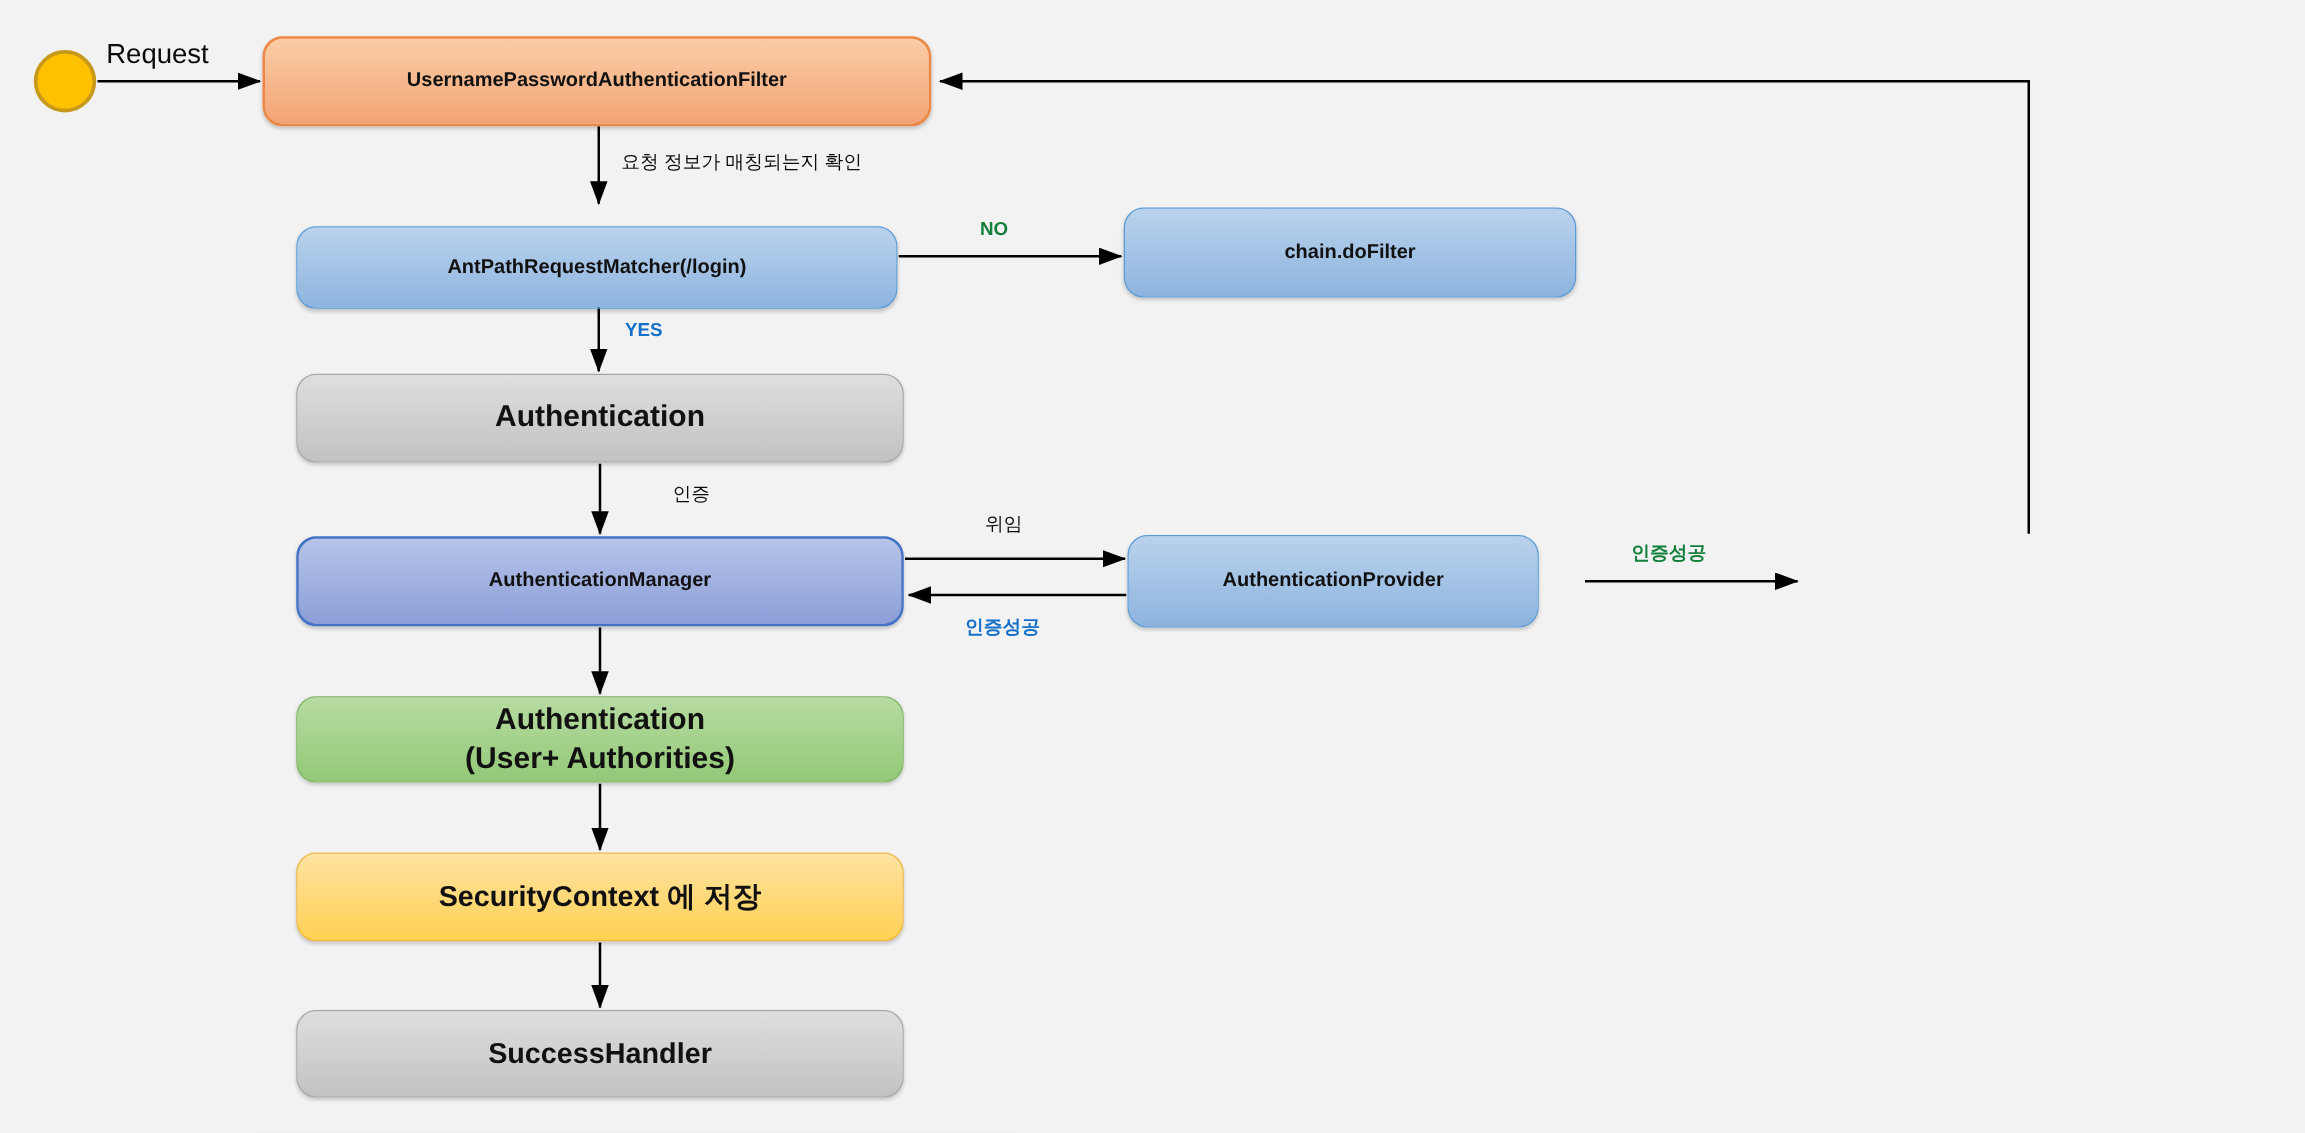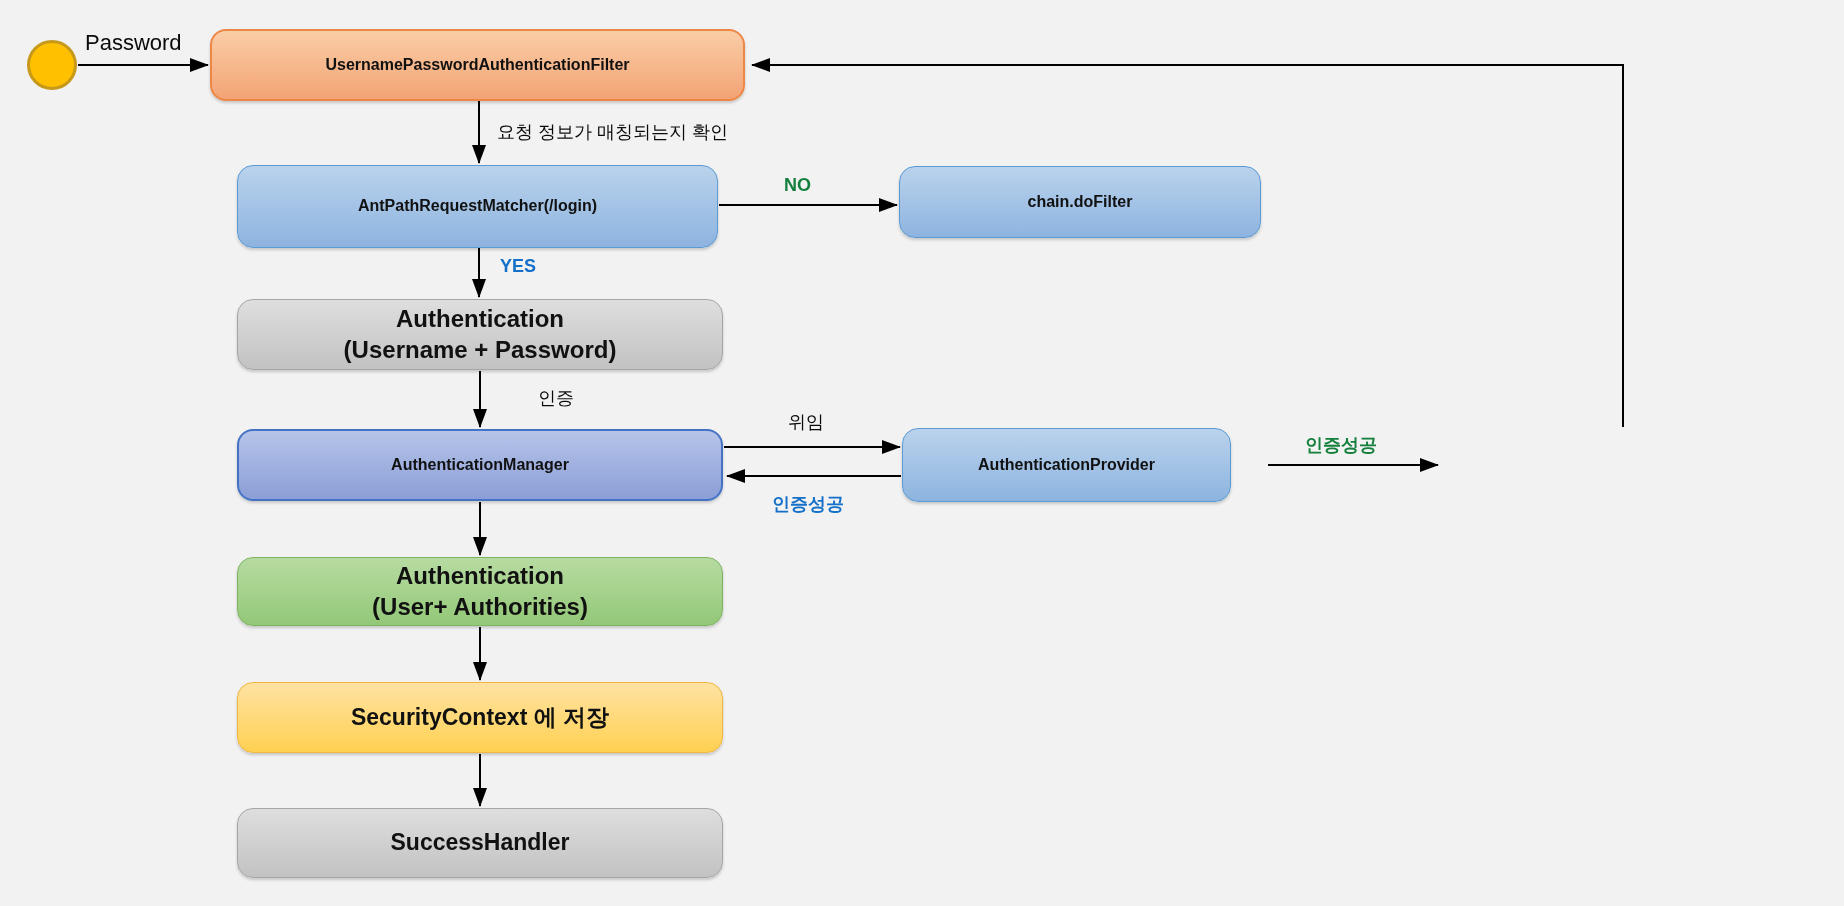--- a/index.html
+++ b/index.html
@@ -58,21 +58,21 @@
     position:absolute;z-index:1;
     left:27px;top:40px;
     width:50px;height:50px;
     border-radius:50%;
     background:#FFC000;
     border:3px solid #C7991B;
     box-sizing:border-box;
   }
   .edge-label{
     position:absolute;z-index:2;
-    font-size:18px;
+    font-size:15px;
     color:#0b0b0b;
     white-space:nowrap;
   }
   .edge-label.bold{font-weight:bold;}
   .lbl-blue{color:#1470C8;}
   .lbl-red{color:#15803d;}
 </style>
 </head>
 <body>
 
@@ -95,43 +95,42 @@
       <line x1="901" y1="476" x2="727" y2="476" marker-end="url(#arrow)"></line>
       <line x1="1268" y1="465" x2="1438" y2="465" marker-end="url(#arrow)"></line>
       <line x1="480" y1="502" x2="480" y2="555" marker-end="url(#arrow)"></line>
       <line x1="480" y1="627" x2="480" y2="680" marker-end="url(#arrow)"></line>
       <line x1="480" y1="754" x2="480" y2="806" marker-end="url(#arrow)"></line>
     </g>
   </svg>
 
   <div class="start-circle"></div>
 
-  <div class="edge-label" style="left:85px;top:30px;font-size:22px;">Password</div>
+  <div class="edge-label" style="left:85px;top:30px;font-size:22px;">Request</div>
 
   <div class="node node-orange fs24" style="left:210px;top:29px;width:535px;height:72px;">
     <span>UsernamePasswordAuthenticationFilter</span>
   </div>
 
   <div class="edge-label" style="left:497px;top:120px;">요청 정보가 매칭되는지 확인</div>
 
-  <div class="node node-blue fs24" style="left:237px;top:165px;width:481px;height:83px;justify-content:center;">
+  <div class="node node-blue fs24" style="left:237px;top:181px;width:481px;height:66px;justify-content:center;">
     <span>AntPathRequestMatcher(/login)</span>
   </div>
 
   <div class="edge-label bold lbl-red" style="left:784px;top:175px;">NO</div>
 
   <div class="node node-blue fs24" style="left:899px;top:166px;width:362px;height:72px;">
     <span>chain.doFilter</span>
   </div>
 
   <div class="edge-label bold lbl-blue" style="left:500px;top:256px;">YES</div>
 
   <div class="node node-gray fs22" style="left:237px;top:299px;width:486px;height:71px;">
     <span>Authentication</span>
-    <span>(Username + Password)</span>
   </div>
 
   <div class="edge-label" style="left:538px;top:386px;">인증</div>
 
   <div class="node node-periwinkle fs24" style="left:237px;top:429px;width:486px;height:72px;">
     <span>AuthenticationManager</span>
   </div>
 
   <div class="edge-label" style="left:788px;top:410px;">위임</div>
 

